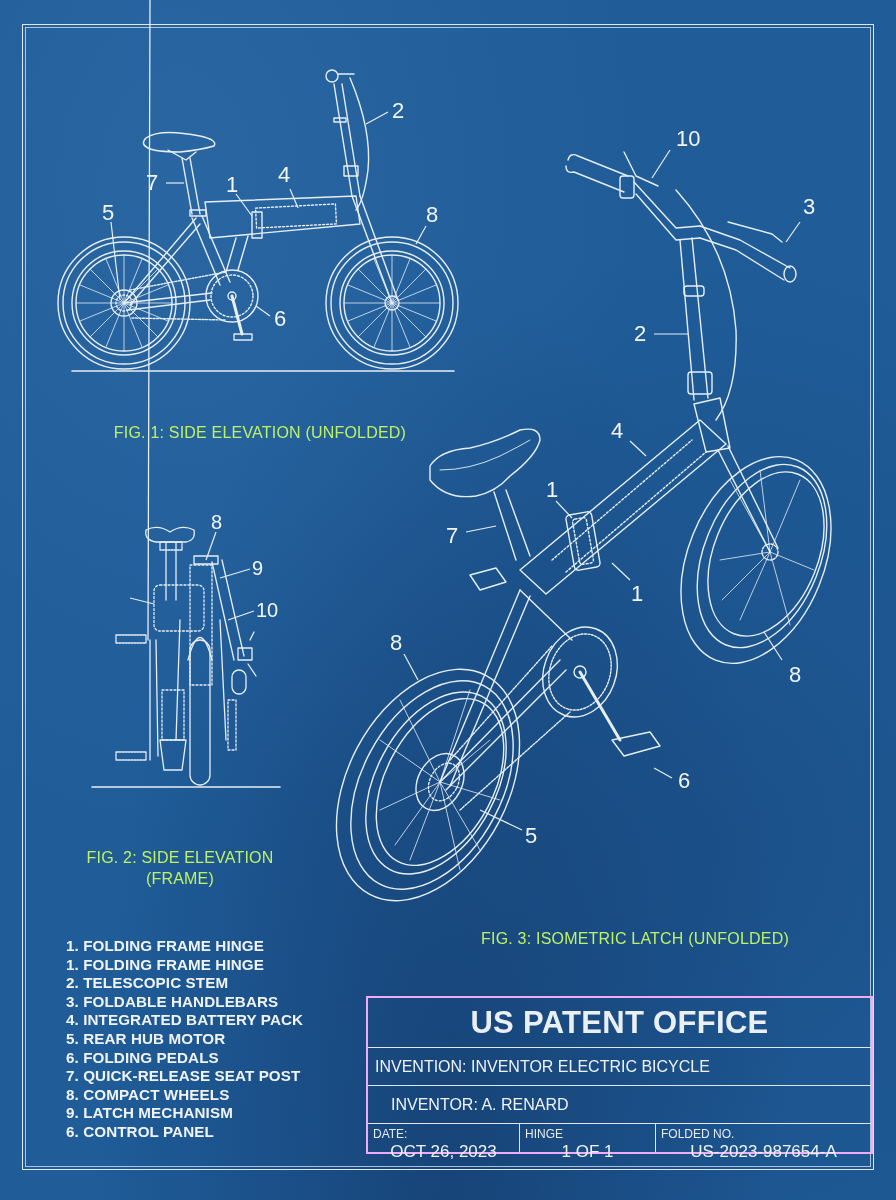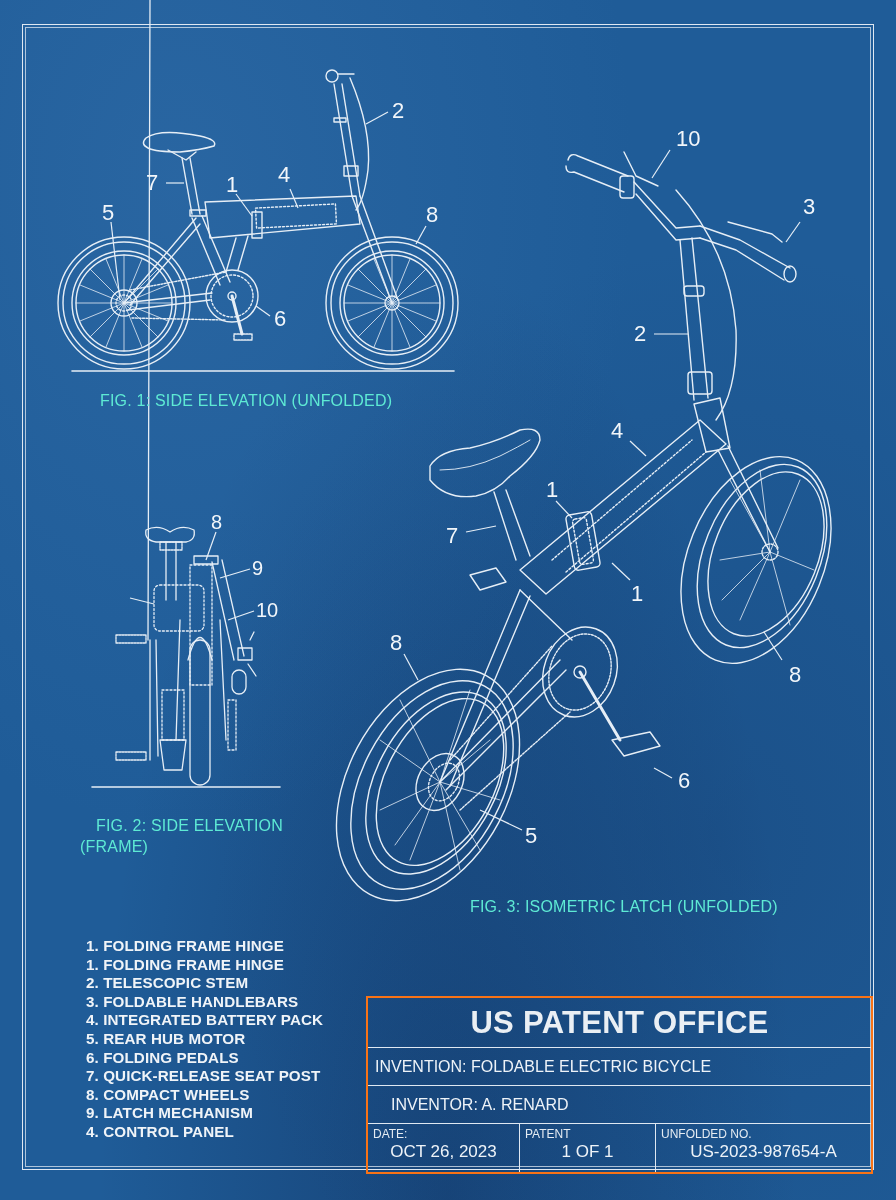--- a/index.html
+++ b/index.html
@@ -12,25 +12,25 @@
       radial-gradient(ellipse at 50% 100%, rgba(15,45,90,0.5) 0%, rgba(0,0,0,0) 55%);
     font-family:"Liberation Sans", sans-serif;
     color:#eef3f8;
   }
   .border-outer { position:absolute; left:22px; top:24px; width:852px; height:1146px;
     border:1.5px solid #dfe8f2; box-sizing:border-box; }
   .border-inner { position:absolute; left:25px; top:27px; width:846px; height:1140px;
     border:1px solid rgba(223,232,242,0.75); box-sizing:border-box; }
   svg.drawing { position:absolute; left:0; top:0; }
   .callout { position:absolute; font-size:22px; color:#f2f6fa; line-height:1; }
-  .fig-caption { position:absolute; font-size:16px; color:#5eead4; letter-spacing:0.2px; text-align:left; }
-  .legend { position:absolute; left:66px; top:937px;margin-left:20px; }
+  .fig-caption { position:absolute; font-size:16px; color:#bef264; letter-spacing:0.2px; text-align:center;margin-top:32px; }
+  .legend { position:absolute; left:66px; top:937px; }
   .legend-item { font-size:15.2px; font-weight:bold; color:#f0f4f8; line-height:18.6px; letter-spacing:0.1px; white-space:nowrap; }
-  .title-block { position:absolute; left:366px; top:996px; width:507px; height:178px;
-    border:2px solid #f97316; box-sizing:border-box; }
+  .title-block { position:absolute; left:366px; top:996px; width:507px; height:158px;
+    border:2px solid #f0abfc; box-sizing:border-box; }
   .tb-row { position:absolute; left:0; right:0; border-bottom:1.5px solid #dfe8f2; box-sizing:border-box; }
   .tb-office { top:0; height:50px; font-size:31px; font-weight:bold; text-align:center; line-height:50px; color:#eaeff4; letter-spacing:0.3px; }
   .tb-invention { top:50px; height:38px; font-size:16px; line-height:38px; padding-left:7px; }
   .tb-inventor { top:88px; height:38px; font-size:16px; line-height:38px; padding-left:23px; }
   .tb-cells { position:absolute; top:126px; left:0; right:0; bottom:0;padding-left:12px; }
   .tb-cell { position:absolute; top:0; bottom:0; border-right:1.5px solid #dfe8f2; box-sizing:border-box; }
   .tb-cell:last-child { border-right:none; }
   .tb-label { position:absolute; left:5px; top:3px; font-size:12px; color:#e4ebf2; }
   .tb-value { position:absolute; left:0; right:0; top:18px; font-size:17px; text-align:center; color:#eef3f8; }
 </style>
@@ -286,21 +286,21 @@
 <div class="callout" style="left:226px;top:174px;">1</div>
 <div class="callout" style="left:278px;top:164px;">4</div>
 <div class="callout" style="left:102px;top:202px;">5</div>
 <div class="callout" style="left:274px;top:308px;">6</div>
 <div class="callout" style="left:426px;top:204px;">8</div>
 <div class="fig-caption" style="left:100px;top:392px;width:320px;">FIG. 1: SIDE ELEVATION (UNFOLDED)</div>
 
 <div class="callout" style="left:211px;top:512px;font-size:20px;">8</div>
 <div class="callout" style="left:252px;top:558px;font-size:20px;">9</div>
 <div class="callout" style="left:256px;top:600px;font-size:20px;">10</div>
-<div class="fig-caption" style="left:96px;top:817px;width:200px;">FIG. 2: SIDE ELEVATION</div>
+<div class="fig-caption" style="left:80px;top:817px;width:200px;">FIG. 2: SIDE ELEVATION</div>
 <div class="fig-caption" style="left:80px;top:838px;width:200px;">(FRAME)</div>
 
 <div class="callout" style="left:676px;top:128px;">10</div>
 <div class="callout" style="left:803px;top:196px;">3</div>
 <div class="callout" style="left:634px;top:323px;">2</div>
 <div class="callout" style="left:611px;top:420px;">4</div>
 <div class="callout" style="left:546px;top:479px;">1</div>
 <div class="callout" style="left:446px;top:525px;">7</div>
 <div class="callout" style="left:631px;top:583px;">1</div>
 <div class="callout" style="left:390px;top:632px;">8</div>
@@ -313,34 +313,34 @@
   <div class="legend-item">1. FOLDING FRAME HINGE</div>
   <div class="legend-item">1. FOLDING FRAME HINGE</div>
   <div class="legend-item">2. TELESCOPIC STEM</div>
   <div class="legend-item">3. FOLDABLE HANDLEBARS</div>
   <div class="legend-item">4. INTEGRATED BATTERY PACK</div>
   <div class="legend-item">5. REAR HUB MOTOR</div>
   <div class="legend-item">6. FOLDING PEDALS</div>
   <div class="legend-item">7. QUICK-RELEASE SEAT POST</div>
   <div class="legend-item">8. COMPACT WHEELS</div>
   <div class="legend-item">9. LATCH MECHANISM</div>
-  <div class="legend-item">4. CONTROL PANEL</div>
+  <div class="legend-item">6. CONTROL PANEL</div>
 </div>
 
 <div class="title-block">
   <div class="tb-row tb-office">US PATENT OFFICE</div>
-  <div class="tb-row tb-invention">INVENTION: FOLDABLE ELECTRIC BICYCLE</div>
+  <div class="tb-row tb-invention">INVENTION: INVENTOR ELECTRIC BICYCLE</div>
   <div class="tb-row tb-inventor">INVENTOR:  A. RENARD</div>
   <div class="tb-cells">
     <div class="tb-cell" style="left:0;width:152px;">
       <div class="tb-label">DATE:</div>
       <div class="tb-value">OCT 26, 2023</div>
     </div>
     <div class="tb-cell" style="left:152px;width:136px;">
-      <div class="tb-label">PATENT</div>
+      <div class="tb-label">HINGE</div>
       <div class="tb-value">1 OF 1</div>
     </div>
     <div class="tb-cell" style="left:288px;right:0;">
-      <div class="tb-label">UNFOLDED NO.</div>
+      <div class="tb-label">FOLDED NO.</div>
       <div class="tb-value">US-2023-987654-A</div>
     </div>
   </div>
 </div>
 
 </body></html>

